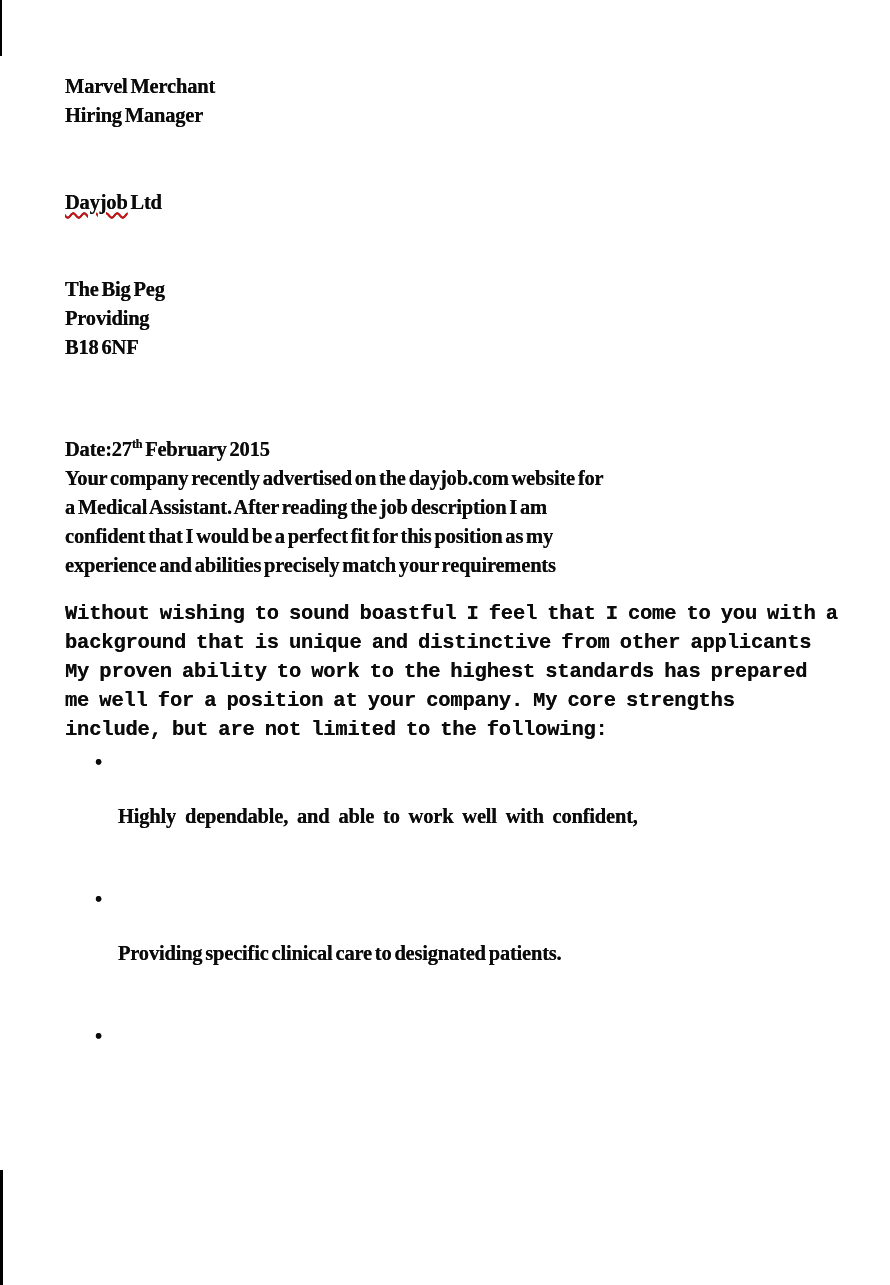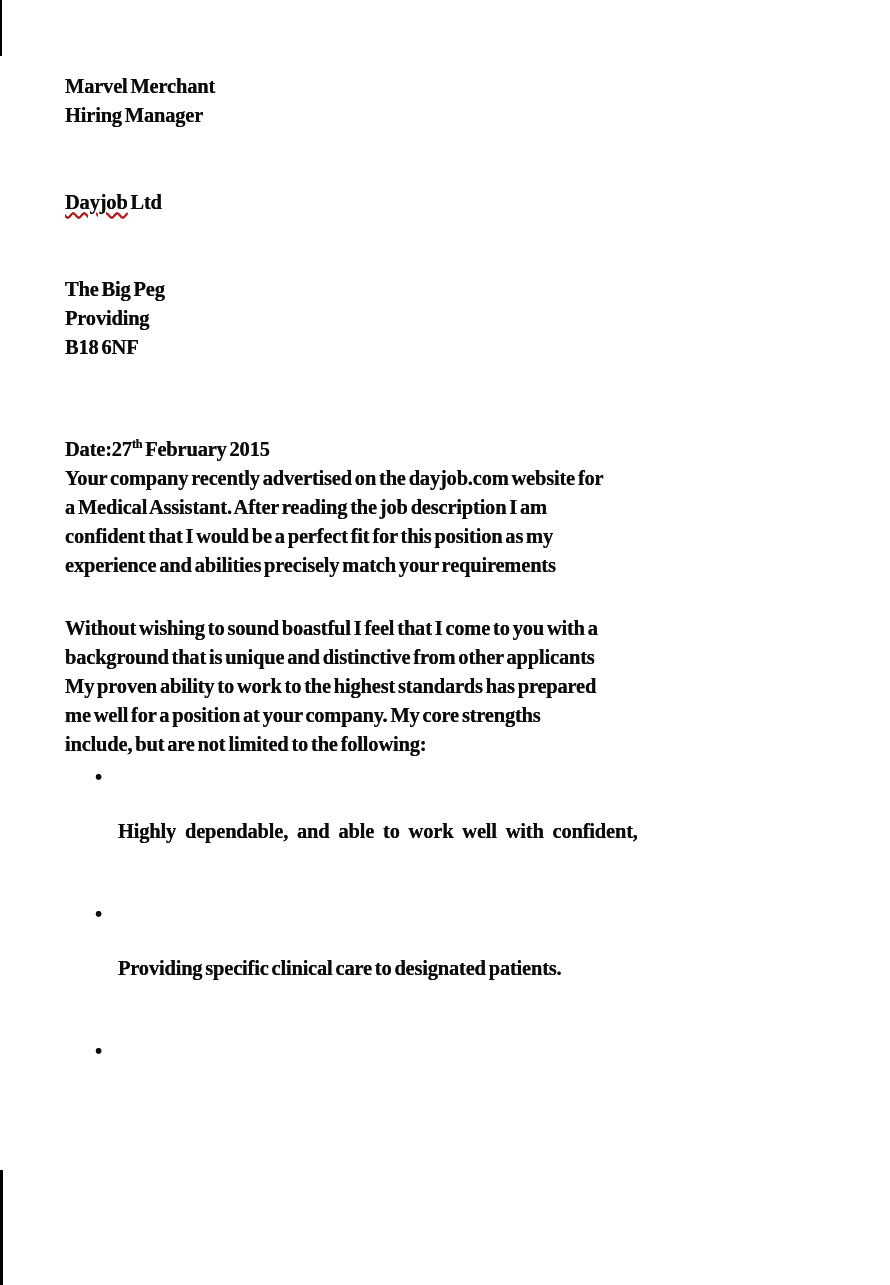--- a/index.html
+++ b/index.html
@@ -34,21 +34,21 @@
     top: 14px;
     width: 632px;
   }
   .block {
     white-space: pre;
     line-height: 29px;
   }
   .sender { margin-bottom: 22px; }
   .date { margin-top: 15px; }
   .salutation { margin-top: 33px; }
-  .strengths { margin-top: 34px; }
+  .strengths { margin-top: 19px; font-family: Liberation Mono, monospace; }
   .bullets { margin-top: 5px; line-height: 27px; }
   .bullet {
     display: flex;
     padding-left: 30px;
     margin-bottom: 2px;
   }
   .bullet .marker {
     flex: none;
     width: 23px;
   }

